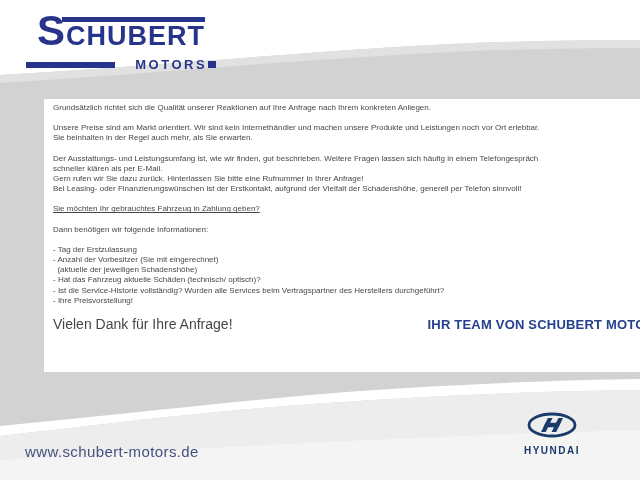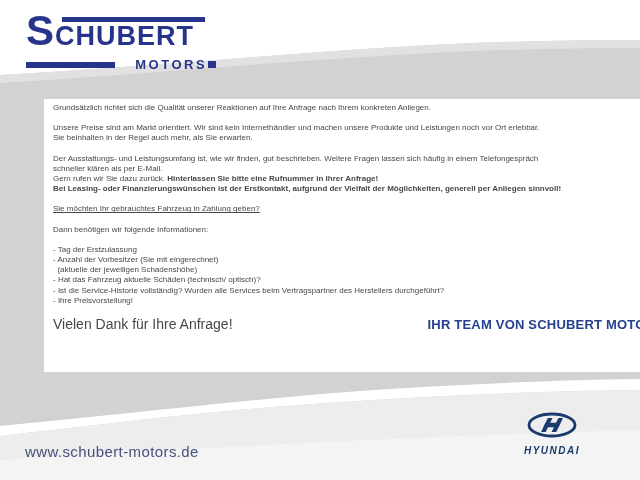--- a/index.html
+++ b/index.html
@@ -7,52 +7,53 @@
     position:relative;width:640px;height:480px;overflow:hidden;
     background:#d2d2d2;
     font-family:"Liberation Sans",sans-serif;
   }
   
   .header-waves{position:absolute;top:0;left:0;}
   .logo{position:absolute;left:26px;top:13px;width:190px;color:var(--brand-blue,#27348b);}
   .logo-word{
     font-weight:700;font-size:27px;line-height:36px;letter-spacing:1px;
     color:var(--brand-blue,#27348b);
+    text-align:center;
   }
   .logo-word::first-letter{font-size:42px;}
   .logo-overbar{position:absolute;left:36px;top:4px;width:143px;height:5px;background:var(--brand-blue,#27348b);}
   .logo-row2{display:flex;align-items:center;margin-top:3px;}
   .logo-bar{width:90px;height:6px;background:var(--brand-blue,#27348b);}
   .logo-motors{font-weight:700;font-size:13px;letter-spacing:2.5px;margin-left:20px;color:var(--brand-blue,#27348b);}
   .logo-sq{width:8px;height:7px;background:var(--brand-blue,#27348b);margin-left:1px;}
   
   .card{
     position:absolute;left:44px;top:99px;width:624px;height:273px;
     background:#ffffff;box-sizing:border-box;padding:4px 4px 0 9px;
     color:#474747;font-size:8px;
   }
   .tblock{margin-bottom:10px;}
   .tline{line-height:10.2px;white-space:pre-wrap;}
-  .tline .b{font-weight:700;text-align:center;}
+  .tline .b{font-weight:400;text-align:center;}
   .tline .u{text-decoration:underline;}
   .card-bottom-row{
     display:flex;justify-content:space-between;align-items:flex-end;margin-top:4px;
   }
   .thanks{font-size:14px;color:#474747;}
   .team-signature{
     font-weight:700;font-size:13px;letter-spacing:0.2px;
     color:var(--signature-blue,#24408e);white-space:nowrap;
   }
   
   .footer-waves{position:absolute;left:0;top:372px;}
   .website-link{
     position:absolute;left:25px;top:443px;font-size:15px;letter-spacing:0.4px;
     color:var(--url-blue,#46527e);text-decoration:none;text-align:right;
   }
-  .hyundai{position:absolute;left:520px;top:411px;width:64px;text-align:center;color:var(--hyundai-navy,#1a3a6b);font-style:italic;}
+  .hyundai{position:absolute;left:520px;top:411px;width:64px;text-align:center;color:var(--hyundai-navy,#1a3a6b);}
   .hyundai-word{
     font-weight:700;font-size:10px;letter-spacing:1.5px;margin-top:2px;
     color:var(--hyundai-navy,#1a3a6b);
   }
 </style>
 </head>
 <body>
 
 <div class="page">
 
@@ -77,21 +78,21 @@
           <div class="tline"><span>Grundsätzlich richtet sich die Qualität unserer Reaktionen auf Ihre Anfrage nach Ihrem konkreten Anliegen.</span></div>
         </div>
         <div class="tblock">
           <div class="tline"><span>Unsere Preise sind am Markt orientiert. Wir sind kein Internethändler und machen unsere Produkte und Leistungen noch vor Ort erlebbar.</span></div>
           <div class="tline"><span>Sie beinhalten in der Regel auch mehr, als Sie erwarten.</span></div>
         </div>
         <div class="tblock">
           <div class="tline"><span>Der Ausstattungs- und Leistungsumfang ist, wie wir finden, gut beschrieben. Weitere Fragen lassen sich häufig in einem Telefongespräch</span></div>
           <div class="tline"><span>schneller klären als per E-Mail.</span></div>
           <div class="tline"><span>Gern rufen wir Sie dazu zurück. </span><span class="b">Hinterlassen Sie bitte eine Rufnummer in Ihrer Anfrage!</span></div>
-          <div class="tline"><span class="b">Bei Leasing- oder Finanzierungswünschen ist der Erstkontakt, aufgrund der Vielfalt der Möglichkeiten, generell per Anliegen sinnvoll!</span></div>
+          <div class="tline"><span class="b">Bei Leasing- oder Finanzierungswünschen ist der Erstkontakt, aufgrund der Vielfalt der Schadenshöhe, generell per Telefon sinnvoll!</span></div>
         </div>
         <div class="tblock">
           <div class="tline"><span class="u">Sie möchten Ihr gebrauchtes Fahrzeug in Zahlung geben?</span></div>
         </div>
         <div class="tblock">
           <div class="tline"><span>Dann benötigen wir folgende Informationen:</span></div>
         </div>
         <div class="tblock">
           <div class="tline"><span>- Tag der Erstzulassung</span></div>
           <div class="tline"><span>- Anzahl der Vorbesitzer (Sie mit eingerechnet)</span></div>

